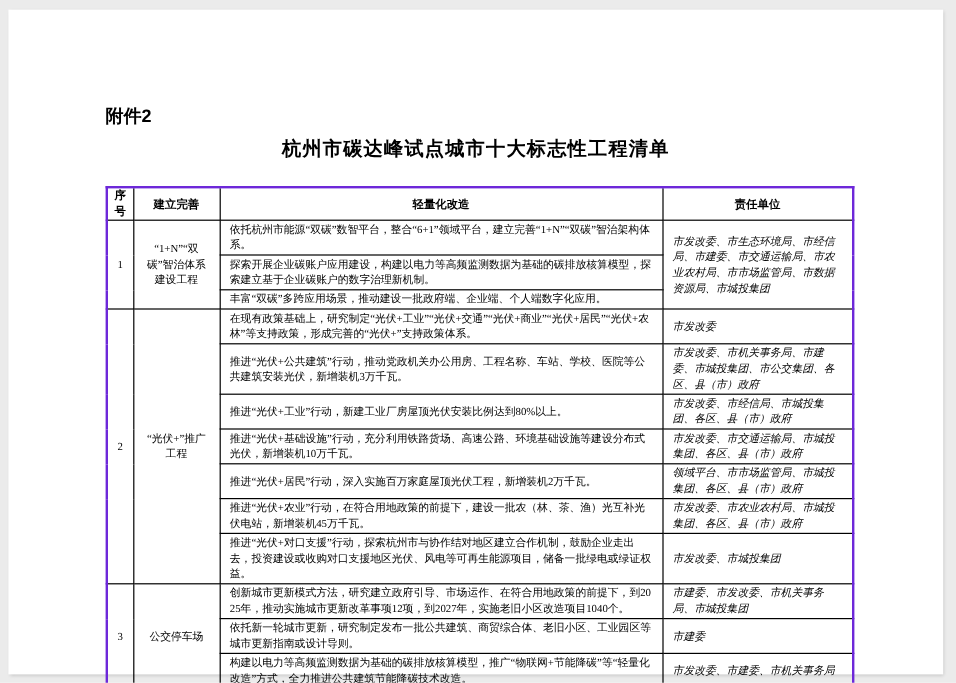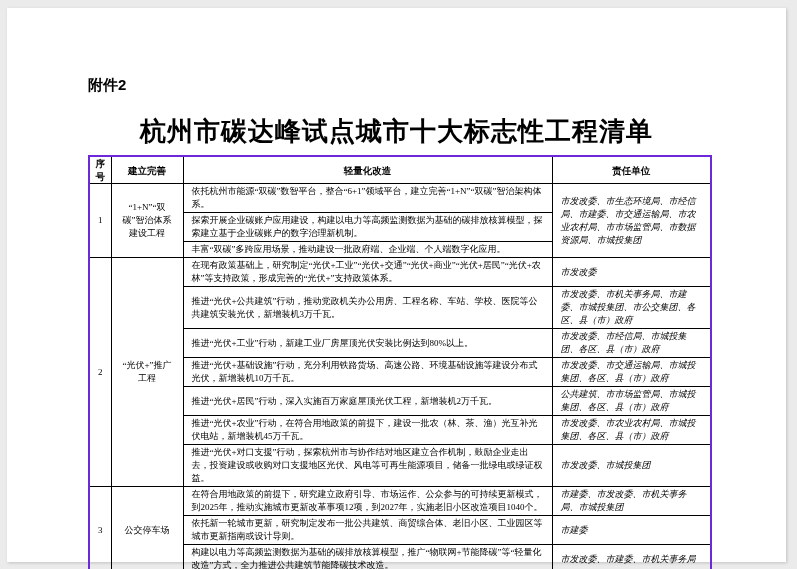--- a/index.html
+++ b/index.html
@@ -17,35 +17,35 @@
     left: 7px;
     top: 8px;
     width: 779px;
     height: 554px;
     background: #ffffff;
     box-shadow: 1px 1px 3px rgba(0,0,0,0.18);
   }
   .attachment {
     position: absolute;
     left: 81px;
-    top: 68px;
+    top: 80px;
     font-family: "Liberation Sans", "DejaVu Sans", sans-serif;
     font-weight: bold;
     font-size: 15px;
   }
   .doc-title {
     position: absolute;
     left: 0;
     right: 0;
     top: 106px;
     margin: 0;
     text-align: center;
     font-family: "Liberation Serif", "DejaVu Serif", serif;
     font-weight: bold;
-    font-size: 26px;
+    font-size: 16px;
     letter-spacing: 1px;
   }
   table.projects {
     position: absolute;
     left: 81px;
     top: 147px;
     width: 622px;
     border-collapse: collapse;
     table-layout: fixed;
     border: 2px solid #6d28d9;
@@ -122,34 +122,34 @@
           <tr>
             <td class="task-cell">推进“光伏+工业”行动，新建工业厂房屋顶光伏安装比例达到80%以上。</td>
             <td class="resp-cell">市发改委、市经信局、市城投集团、各区、县（市）政府</td>
           </tr>
           <tr>
             <td class="task-cell">推进“光伏+基础设施”行动，充分利用铁路货场、高速公路、环境基础设施等建设分布式光伏，新增装机10万千瓦。</td>
             <td class="resp-cell">市发改委、市交通运输局、市城投集团、各区、县（市）政府</td>
           </tr>
           <tr>
             <td class="task-cell">推进“光伏+居民”行动，深入实施百万家庭屋顶光伏工程，新增装机2万千瓦。</td>
-            <td class="resp-cell">公共建筑、市市场监管局、市城投集团、各区、县（市）政府</td>
+            <td class="resp-cell">领域平台、市市场监管局、市城投集团、各区、县（市）政府</td>
           </tr>
           <tr>
             <td class="task-cell">推进“光伏+农业”行动，在符合用地政策的前提下，建设一批农（林、茶、渔）光互补光伏电站，新增装机45万千瓦。</td>
             <td class="resp-cell">市发改委、市农业农村局、市城投集团、各区、县（市）政府</td>
           </tr>
           <tr>
             <td class="task-cell">推进“光伏+对口支援”行动，探索杭州市与协作结对地区建立合作机制，鼓励企业走出去，投资建设或收购对口支援地区光伏、风电等可再生能源项目，储备一批绿电或绿证权益。</td>
             <td class="resp-cell">市发改委、市城投集团</td>
           </tr>
           <tr>
             <td class="seq-cell" rowspan="3">3</td>
             <td class="name-cell" rowspan="3">公交停车场</td>
-            <td class="task-cell">在符合用地政策的前提下，研究建立政府引导、市场运作、公众参与的可持续更新模式，到2025年，推动实施城市更新改革事项12项，到2027年，实施老旧小区改造项目1040个。</td>
+            <td class="task-cell">创新城市更新模式方法，研究建立政府引导、市场运作、在符合用地政策的前提下，到2025年，推动实施城市更新改革事项12项，到2027年，实施老旧小区改造项目1040个。</td>
             <td class="resp-cell">市建委、市发改委、市机关事务局、市城投集团</td>
           </tr>
           <tr>
             <td class="task-cell">依托新一轮城市更新，研究制定发布一批公共建筑、商贸综合体、老旧小区、工业园区等城市更新指南或设计导则。</td>
             <td class="resp-cell">市建委</td>
           </tr>
           <tr>
             <td class="task-cell">构建以电力等高频监测数据为基础的碳排放核算模型，推广“物联网+节能降碳”等“轻量化改造”方式，全力推进公共建筑节能降碳技术改造。</td>
             <td class="resp-cell">市发改委、市建委、市机关事务局</td>
           </tr>

